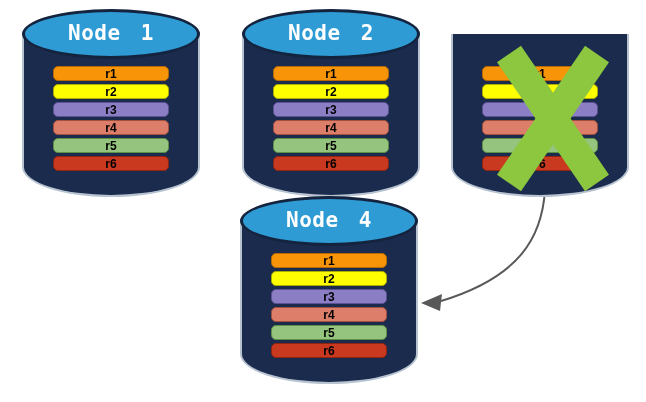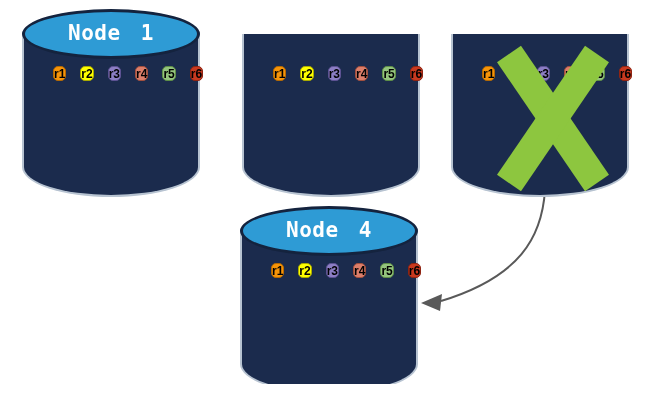--- a/index.html
+++ b/index.html
@@ -18,21 +18,21 @@
   
   .cyl {
     position: absolute;
     width: 178px;
     height: 188px;
     z-index: 2;
   }
   .pos-node1 { left: 22px;  top: 9px; }
   .pos-node2 { left: 242px; top: 9px; }
   .pos-node3 { left: 451px; top: 9px; }
-  .pos-node4 { left: 240px; top: 206px; }
+  .pos-node4 { left: 240px; top: 196px; }
 
   .cyl-body {
     position: absolute;
     left: 0; top: 25px;
     width: 178px; height: 163px;
     box-sizing: border-box;
     background: var(--cylinder-body, #1B2B4D);
     border: 2px solid var(--cylinder-edge, #B7C3D1);
     border-top: none;
     border-radius: 0 0 89px 89px / 0 0 30px 30px;
@@ -58,22 +58,22 @@
     letter-spacing: 0.5px;
     padding-bottom: 2px;
     white-space: nowrap;
   }
 
   
   .bars {
     position: absolute;
     left: 31px; right: 31px; top: 57px;
     display: flex;
-    flex-direction: row;
-    gap: 14px;
+    flex-direction: column;
+    gap: 3px;
     z-index: 4;
   }
   .bar {
     height: 15px;
     box-sizing: border-box;
     border: 1.5px solid;
     border-radius: 5px;
     display: flex;
     align-items: center;
     justify-content: center;
@@ -150,20 +150,23 @@
           <span>r5</span>
         </div>
         <div class="bar" style="background: rgb(201, 57, 31); border-color: rgb(143, 36, 18);">
           <span>r6</span>
         </div>
       </div>
 
     </div>
     <div class="cyl pos-node2">
       <div class="cyl-body"></div>
+      <div class="cyl-top">
+        <span class="cyl-label">Node 2</span>
+      </div>
       <div class="bars">
         <div class="bar" style="background: rgb(247, 148, 8); border-color: rgb(181, 106, 4);">
           <span>r1</span>
         </div>
         <div class="bar" style="background: rgb(254, 254, 0); border-color: rgb(171, 171, 0);">
           <span>r2</span>
         </div>
         <div class="bar" style="background: rgb(140, 126, 196); border-color: rgb(93, 82, 147);">
           <span>r3</span>
         </div>

